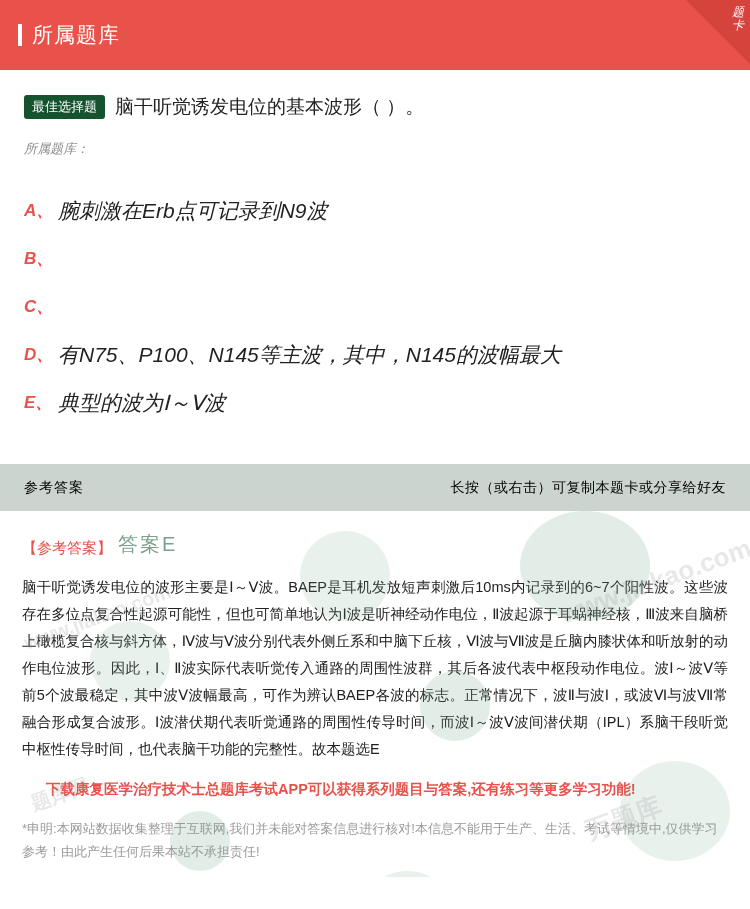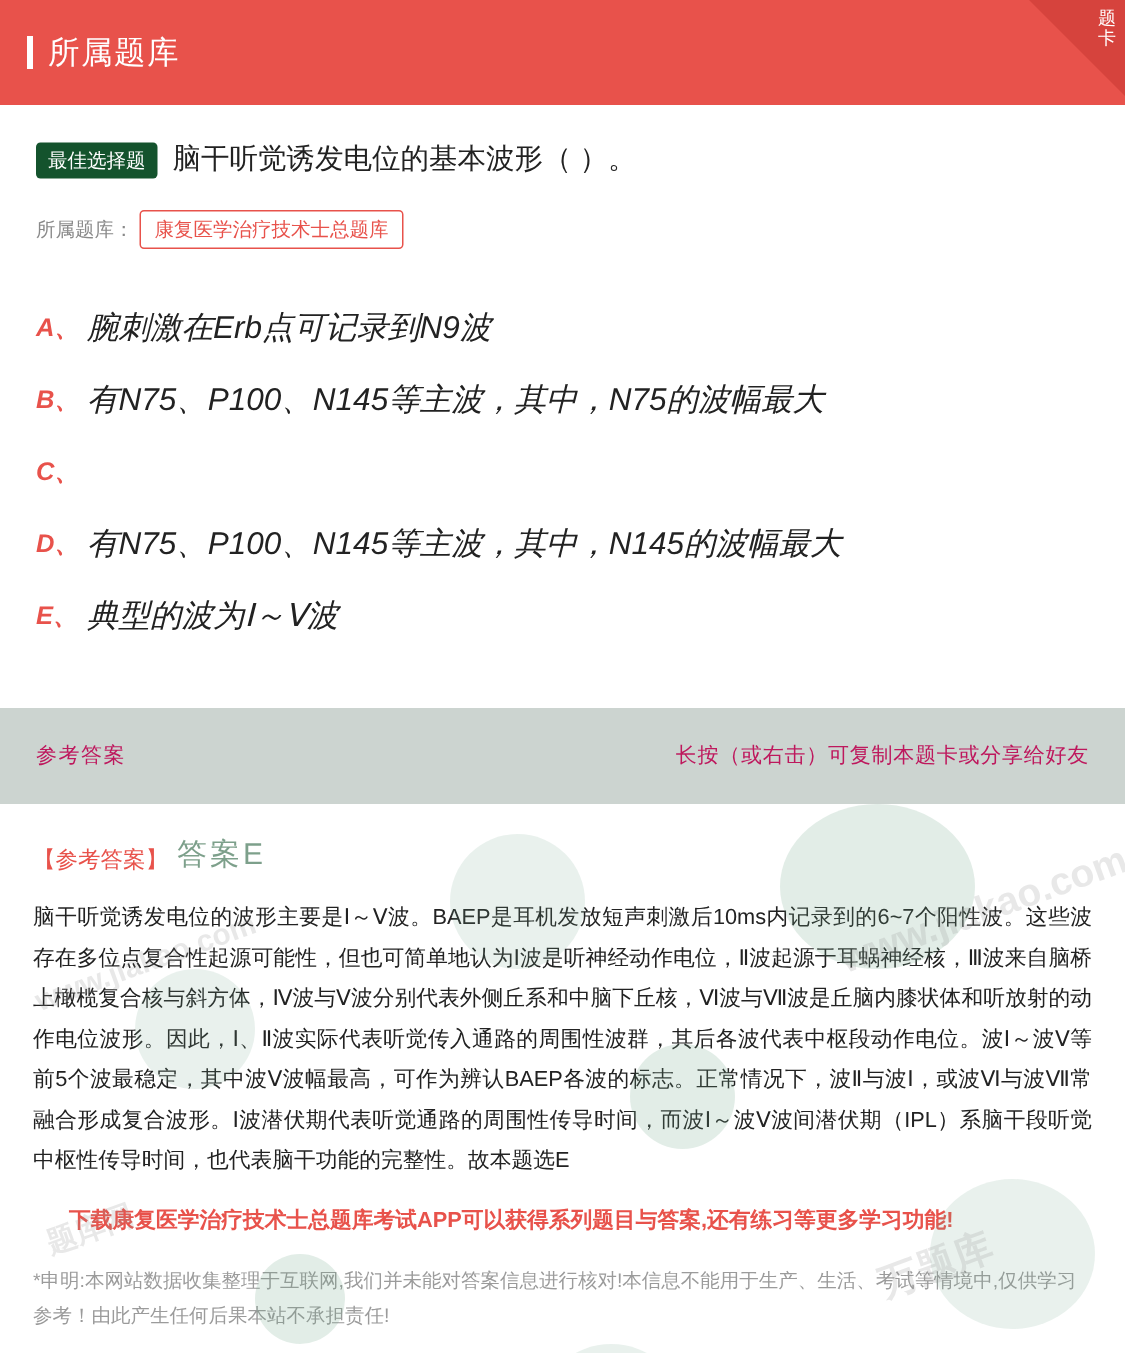--- a/index.html
+++ b/index.html
@@ -52,20 +52,21 @@
     border-left: 64px solid transparent;
   }
   .corner-ribbon .txt {
     position: absolute;
     top: 6px; right: 5px;
     color: #ffffff;
     font-size: 12px;
     line-height: 13px;
     width: 14px;
     text-align: center;
+    font-style: italic;
   }
 
   
   .qwrap { padding: 22px 24px 6px 24px; }
   .qline {
     display: flex;
     align-items: center;
     flex-wrap: wrap;
   }
   .tag-best {
@@ -82,20 +83,21 @@
     font-size: 19px;
     color: #222222;
     line-height: 30px;
   }
   .bankline {
     margin-top: 18px;
     display: flex;
     align-items: center;
     font-size: 13px;
     color: #8a8a8a;
+    font-style: italic;
   }
   .bank-label { margin-right: 4px; }
   .bank-chip {
     display: inline-block;
     border: 1px solid #e8524b;
     color: #e8524b;
     font-size: 13px;
     border-radius: 3px;
     padding: 3px 9px;
   }
@@ -119,26 +121,26 @@
   .opt-text {
     font-size: 21px;
     color: #222222;
     line-height: 26px;
     font-style: italic;
   }
 
   
   .answer-bar {
     background: #ccd4d0;
-    height: 64px;
+    height: 47px;
     display: flex;
     align-items: center;
     justify-content: space-between;
     padding: 0 24px;
-    color: #be185d;
+    color: #000000;
     font-size: 14px;
   }
   .answer-bar .left { letter-spacing: 1px; }
   .answer-bar .right { letter-spacing: 0.5px; }
 
   
   .analysis {
     position: relative;
     padding: 20px 22px 14px 22px;
     background: #ffffff;
@@ -221,32 +223,30 @@
     </div>
   </div>
 
   <div class="qwrap">
     <div class="qline">
       <span class="tag-best">最佳选择题</span>
       <span class="qtext">脑干听觉诱发电位的基本波形（ ）。</span>
     </div>
     <div class="bankline">
       <span class="bank-label">所属题库：</span>
-      <span class="bank-chip">康复医学治疗技术士总题库</span>
     </div>
   </div>
 
   <div class="options">
     <div class="opt">
       <span class="opt-key">A、</span>
       <span class="opt-text">腕刺激在Erb点可记录到N9波</span>
     </div>
     <div class="opt">
       <span class="opt-key">B、</span>
-      <span class="opt-text">有N75、P100、N145等主波，其中，N75的波幅最大</span>
     </div>
     <div class="opt">
       <span class="opt-key">C、</span>
     </div>
     <div class="opt">
       <span class="opt-key">D、</span>
       <span class="opt-text">有N75、P100、N145等主波，其中，N145的波幅最大</span>
     </div>
     <div class="opt">
       <span class="opt-key">E、</span>

